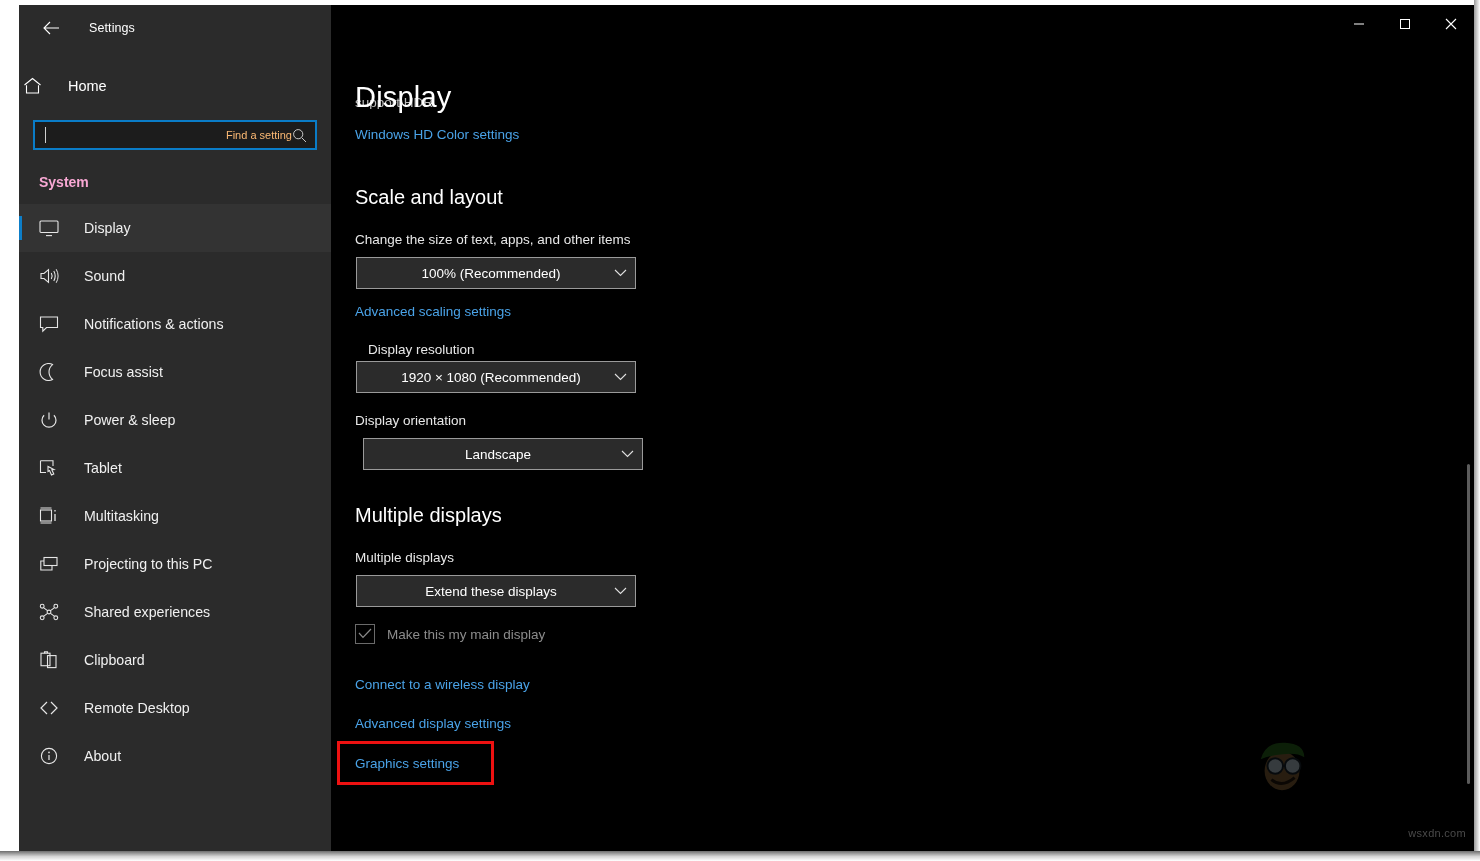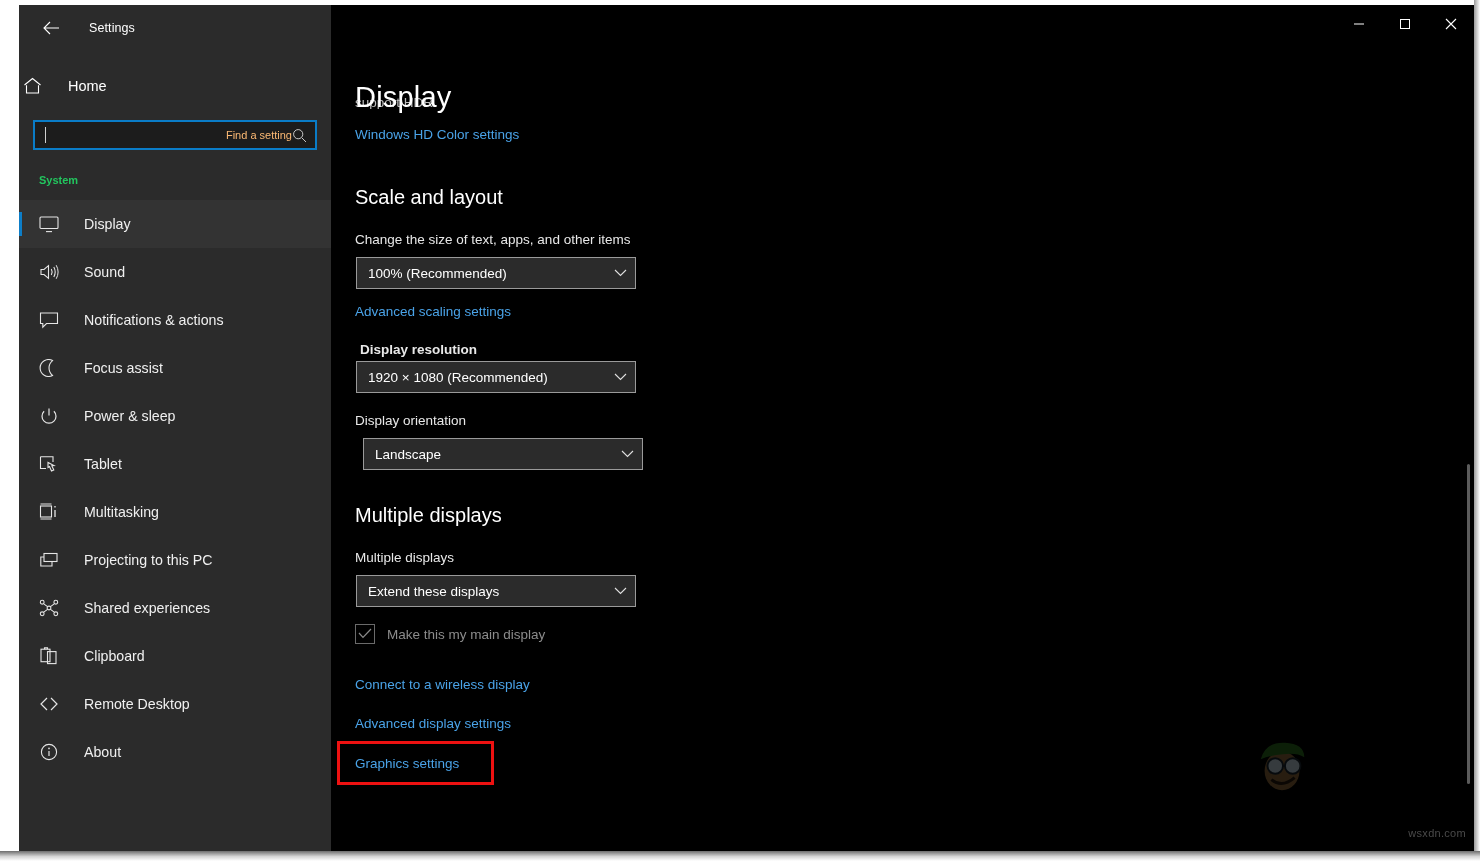--- a/index.html
+++ b/index.html
@@ -85,23 +85,23 @@
   .search-ph {
     flex: 1;
     font-size: 11px;
     color: #fdba74;
     text-align: right;
   }
   .search-ico { color:#c8c8c8; display:flex; align-items:center; }
 
   .section-label {
     margin: 24px 0 0 20px;
-    font-size: 11px;
+    font-size: 14px;
     font-weight: bold;
-    color: #22c55e;
+    color: #f9a8d4;
   }
 
   .navlist { margin-top: 14px; }
   .nav-item {
     position: relative;
     height: 48px;
     display: flex; align-items: center;
     padding-left: 20px;
     cursor: pointer;
   }
@@ -196,20 +196,21 @@
     color: #e8e8e8;
   }
 
   .combo {
     width: 280px; height: 32px;
     background: #2b2b2b;
     border: 1px solid #9a9a9a;
     display: flex; align-items: center;
     padding: 0 8px 0 11px;
     cursor: pointer;
+    text-align: center;
   }
   .combo .val {
     flex: 1;
     font-size: 13.5px;
     color: #ffffff;
     white-space: nowrap;
   }
   .combo .chev { color: #e0e0e0; display:flex; align-items:center; }
 
   .checkrow {
@@ -482,21 +483,21 @@
         <span class="val">100% (Recommended)</span>
         <span class="chev">
           <svg width="13" height="8" viewBox="0 0 13 8">
               <path d="M1 1 L6.5 6.5 L12 1" stroke="currentColor" stroke-width="1.1" fill="none"></path>
             </svg>
         </span>
       </div>
 
       <a class="link abs" style="left: 24px; top: 299px; color: rgb(74, 163, 232);">Advanced scaling settings</a>
 
-      <div class="field-label abs" style="left:29px; top:337px;font-weight:bold;">Display resolution</div>
+      <div class="field-label abs" style="left:37px; top:337px;">Display resolution</div>
 
       <div class="combo abs" style="left:25px; top:356px;">
         <span class="val">1920 × 1080 (Recommended)</span>
         <span class="chev">
           <svg width="13" height="8" viewBox="0 0 13 8">
               <path d="M1 1 L6.5 6.5 L12 1" stroke="currentColor" stroke-width="1.1" fill="none"></path>
             </svg>
         </span>
       </div>
 

